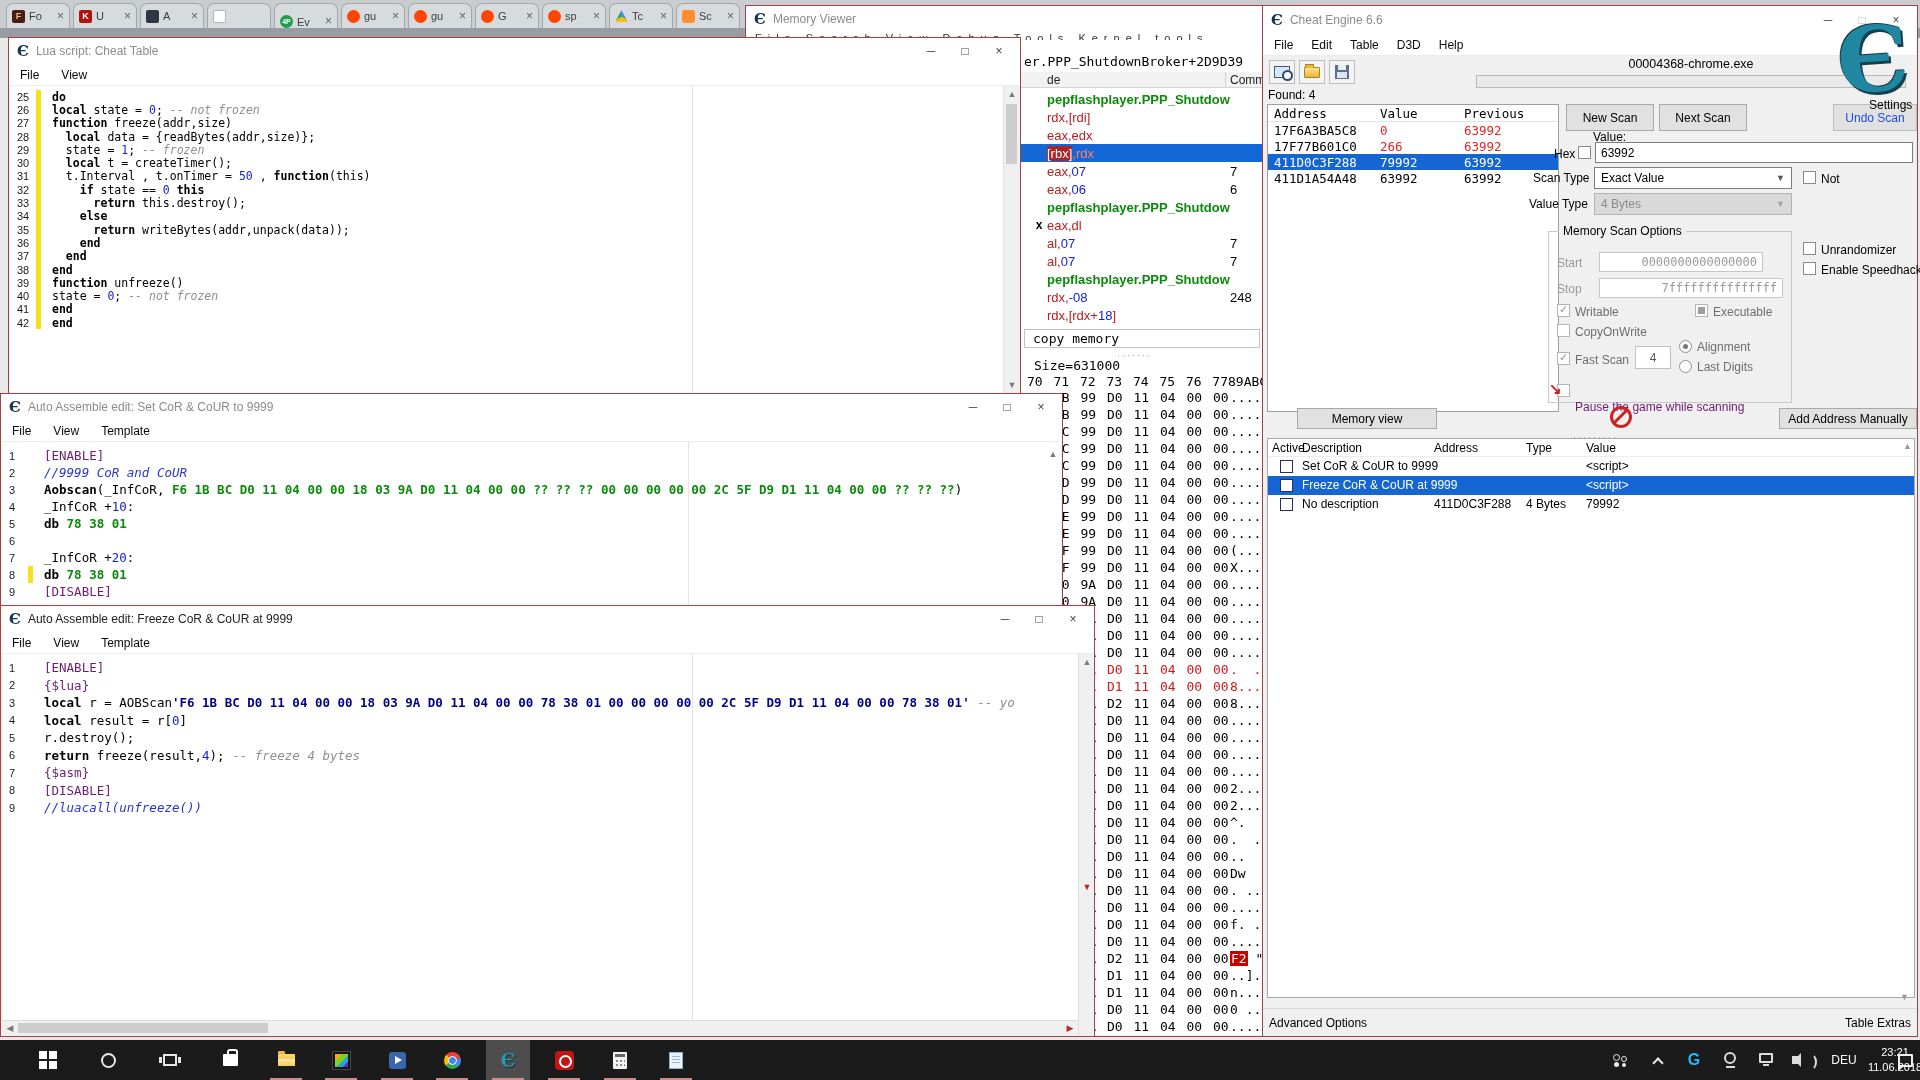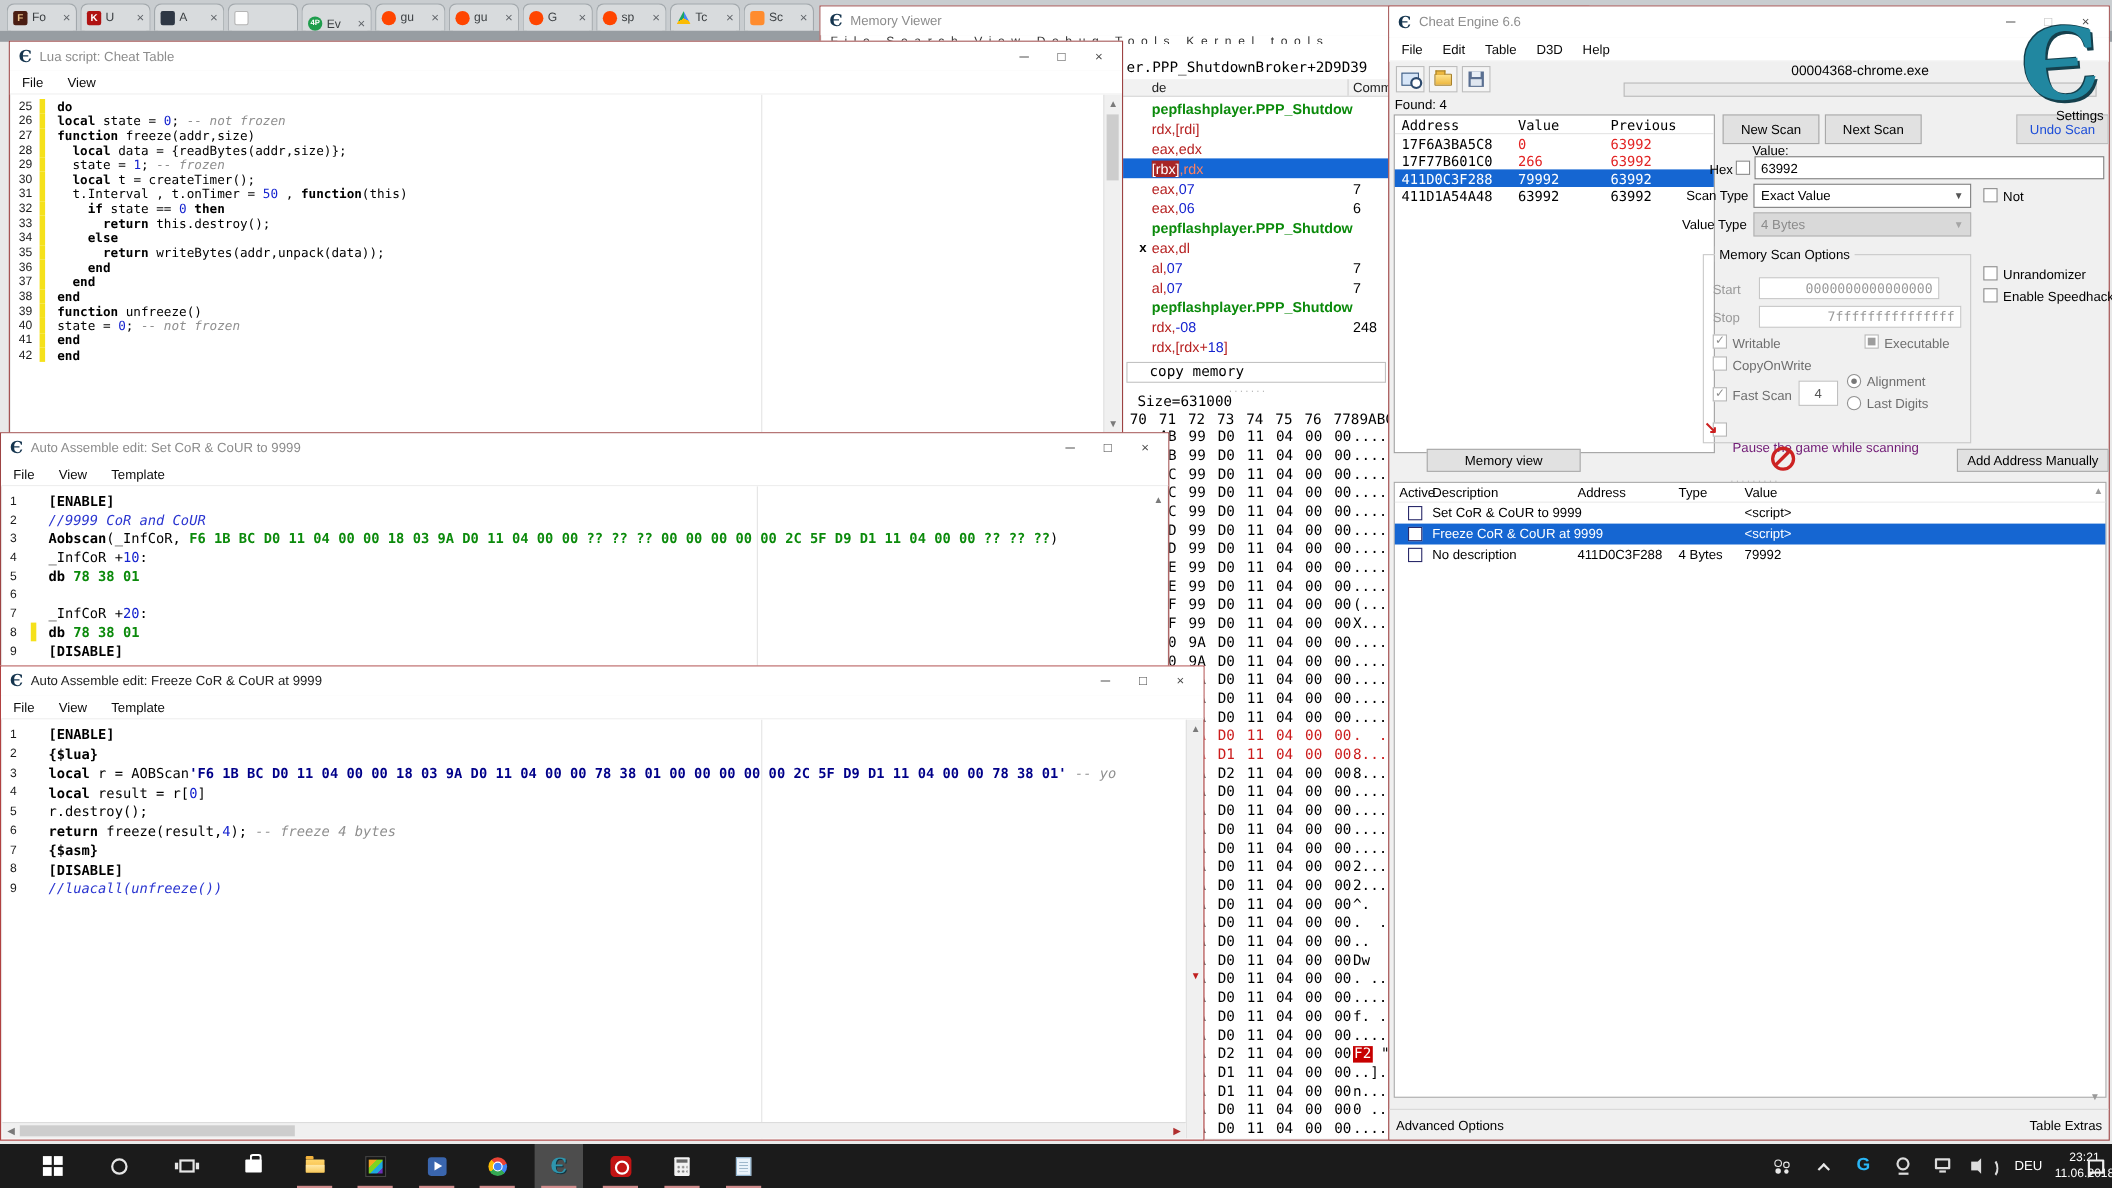--- a/index.html
+++ b/index.html
@@ -43,21 +43,21 @@
   #lua-lines .cl{height:13.3px}
   #lua-lines .ct{font-size:11.5px}
   #set-lines .cl{height:17px}
   #set-lines .ct{font-size:12.5px}
   #frz-lines .cl{height:17.5px}
   #frz-lines .ct{font-size:12.5px}
   .s-k{font-weight:700}
   .s-n{color:#1523cf}
   .s-b{color:#1523cf}
   .s-c{color:#8f8f8f;font-style:italic}
-  .s-nav{color:#000000;font-weight:700}
+  .s-nav{color:#701a75;font-weight:400}
   .s-ci{color:#2a35d0;font-style:italic}
   .s-g{color:#0b8a0b;font-weight:600}
   .s-str{color:#000089;font-weight:600}
   .s-r{color:#b62020}
   .s-selbox{background:#a82626;color:#fff}
   .s-selred{color:#ff8060}
   .vdivider{position:absolute;width:1px;background:#e4e4e4;top:0;bottom:0}
   .sb-v{position:absolute;width:16px;background:#f0f0f0;border-left:1px solid #e0e0e0;top:0;bottom:0;right:0}
   .sb-arrow{position:absolute;width:16px;height:16px;display:flex;align-items:center;justify-content:center;color:#7a7a7a;font-size:9px}
   .sb-thumb{position:absolute;left:2px;right:2px;background:#cdcdcd}
@@ -66,21 +66,21 @@
   
   #mem-menusliver{position:absolute;left:1px;top:26px;right:1px;height:8px;background:#fff;overflow:hidden;font-size:11px;color:#333;padding-left:8px;letter-spacing:6px}
   #mem-content{position:absolute;left:1px;top:34px;right:1px;bottom:1px;background:#fff}
   .dis-header{position:absolute;left:277px;top:14px;font-size:13px;color:#000}
   .dis-colbar{position:absolute;left:0;right:0;top:32px;height:16px;background:#f2f2f2;border-bottom:1px solid #d6d6d6;font-size:12px;color:#222}
   #disasm{position:absolute;left:2px;top:50px;width:558px}
   .dr{position:relative;height:18px;display:flex;align-items:center;font-size:13px;padding-left:282px}
   .dr.sel{background:#1467d6}
   .dmk{width:16px;flex:none;font-weight:700;font-size:12px;text-align:center;color:#000}
   .dcm{position:absolute;left:481px;color:#000}
-  .copybar{position:absolute;left:277px;top:289px;width:236px;height:19px;background:#fff;border:1px solid #c2c2c2;font-family:"DejaVu Sans Mono",monospace;font-size:13px;display:flex;align-items:center;padding-left:20px}
+  .copybar{position:absolute;left:277px;top:289px;width:236px;height:19px;background:#fff;border:1px solid #c2c2c2;font-family:"DejaVu Sans Mono",monospace;font-size:13px;display:flex;align-items:center;padding-left:8px}
   .dots{color:#9a9a9a;font-size:9px;letter-spacing:2px}
   .sizelbl{position:absolute;left:287px;top:318px;font-size:13px}
   .hexhead{position:absolute;left:0;top:334px;height:16px;border-bottom:1px solid #777;font-size:13px}
   .hexhead .hb{left:280px}
   #hexrows{position:absolute;left:2px;top:350px;width:556px}
   .hx{position:relative;height:17px;font-size:13px}
   .hb{position:absolute;left:305px;word-spacing:3px;white-space:pre;font-family:"DejaVu Sans Mono",monospace}
   .ha{position:absolute;left:481px;white-space:pre;font-family:"DejaVu Sans Mono",monospace}
   .hx.red .hb,.hx.red .ha{color:#cb1c1c}
   .hlb{background:#c70000;color:#fff;padding:0 1px}
@@ -523,21 +523,21 @@
           <span class="ct"><span>  </span><span class="s-k">local </span><span>t = createTimer();</span></span>
         </div>
         <div class="cl">
           <span class="ln">31</span>
           <span class="lmark on"></span>
           <span class="ct"><span>  t.Interval , t.onTimer = </span><span class="s-n">50</span><span> , </span><span class="s-k">function</span><span>(this)</span></span>
         </div>
         <div class="cl">
           <span class="ln">32</span>
           <span class="lmark on"></span>
-          <span class="ct"><span>    </span><span class="s-k">if </span><span>state == </span><span class="s-n">0</span><span> </span><span class="s-k">then</span></span>
+          <span class="ct"><span>    </span><span class="s-k">if </span><span>state == </span><span class="s-n">0</span><span> </span><span class="s-k">this</span></span>
         </div>
         <div class="cl">
           <span class="ln">33</span>
           <span class="lmark on"></span>
           <span class="ct"><span>      </span><span class="s-k">return </span><span>this.destroy();</span></span>
         </div>
         <div class="cl">
           <span class="ln">34</span>
           <span class="lmark on"></span>
           <span class="ct"><span>    </span><span class="s-k">else</span></span>

